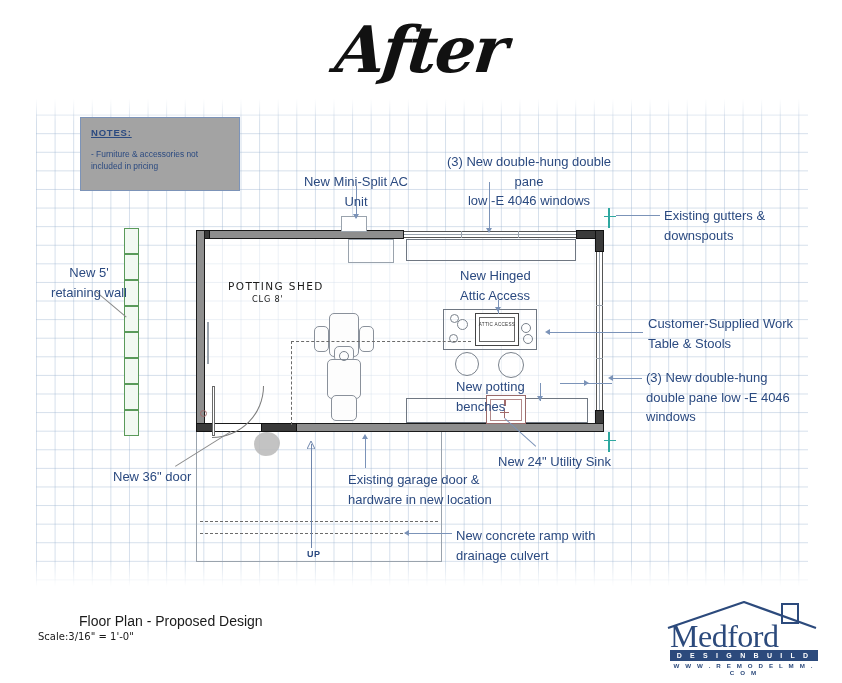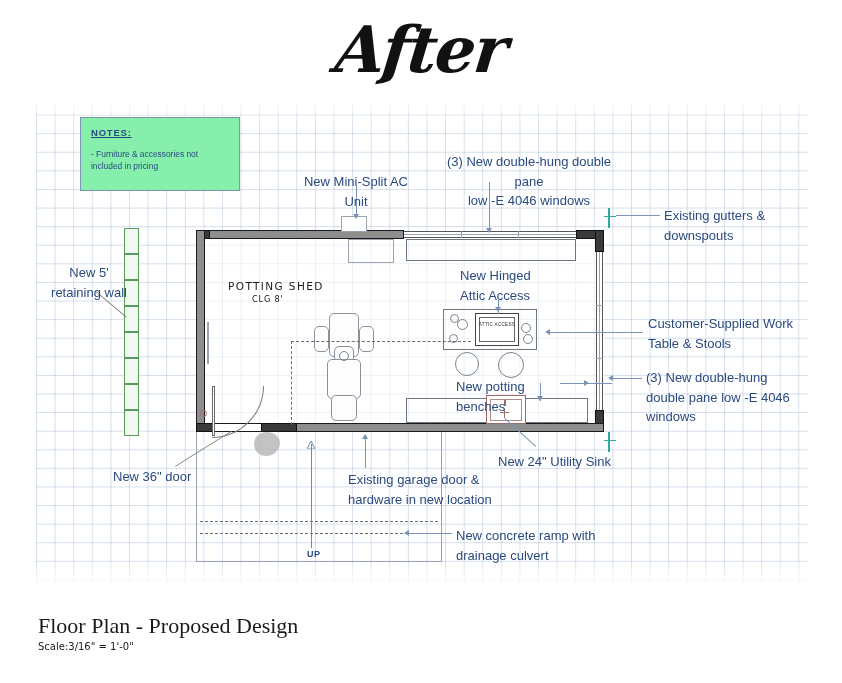--- a/index.html
+++ b/index.html
@@ -64,21 +64,21 @@
     color: #111111;
     transform: skewX(-6deg);
   }
 
   
   #notes-box {
     position: absolute;
     left: 80px; top: 117px;
     width: 160px; height: 74px;
     border: 1px solid #7c93b8;
-    background: #86efac;
+    background: #a3a3a3;
     box-sizing: border-box;
     padding: 9px 10px;
   }
   #notes-title {
     font-size: 9.5px;
     font-weight: bold;
     letter-spacing: 0.8px;
     text-decoration: underline;
     color: #2b4a80;
     margin-bottom: 10px;
@@ -336,21 +336,21 @@
     box-sizing: border-box;
   }
   .sink-fix {
     position: absolute;
     background: #a06a6a;
   }
 
   
   #title-block { position: absolute; left: 38px; top: 612px; }
   #tb-line1 { font-family: "DejaVu Sans", sans-serif; font-size: 13.5px; color: #1a1a1a; }
-  #tb-line2 { font-family: Liberation Serif, serif; font-size: 22px; color: #1a1a1a; margin-top: 1px; }
+  #tb-line2 { font-family: Liberation Sans, sans-serif; font-size: 14px; color: #1a1a1a; margin-top: 1px; margin-left: 41px; }
   #tb-line3 { font-family: "DejaVu Sans", sans-serif; font-size: 10px; color: #1a1a1a; margin-top: 2px; }
 
   
   #logo { position: absolute; left: 666px; top: 598px; width: 156px; height: 72px; }
   #logo-roof { position: absolute; left: 0; top: 0; width: 156px; height: 34px; }
   #logo-word {
     position: absolute;
     left: 4px; top: 22px;
     width: 150px;
     font-family: "Liberation Serif", serif;
@@ -576,14 +576,23 @@
 hardware in new location</div>
 
   <div class="anno" style="left:456px; top:526px; width:160px;">New concrete ramp with
 drainage culvert</div>
 
   <div id="title-block">
     <div id="tb-line2">Floor Plan - Proposed Design</div>
     <div id="tb-line3">Scale:3/16" = 1'-0"</div>
   </div>
 
+  <div id="logo">
+    <svg id="logo-roof" viewBox="0 0 156 34">
+      <polyline points="2,30 78,4 150,30" fill="none" stroke="#2c4a7c" stroke-width="2.2" stroke-linejoin="round"></polyline>
+      <rect x="116" y="6" width="16" height="19" fill="none" stroke="#2c4a7c" stroke-width="2"></rect>
+    </svg>
+    <div id="logo-word">Medford</div>
+    <div id="logo-bar">D E S I G N   B U I L D</div>
+    <div id="logo-url">W W W .  R E M O D E L M M .  C O M</div>
+  </div>
 
 </div>
 
 </body></html>

